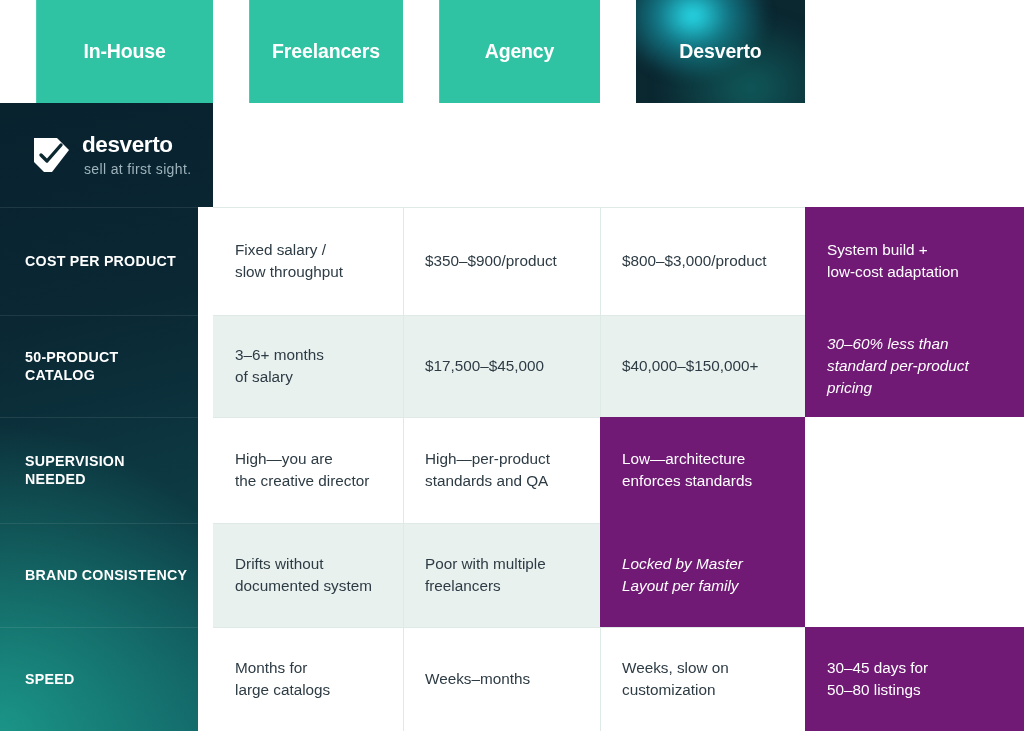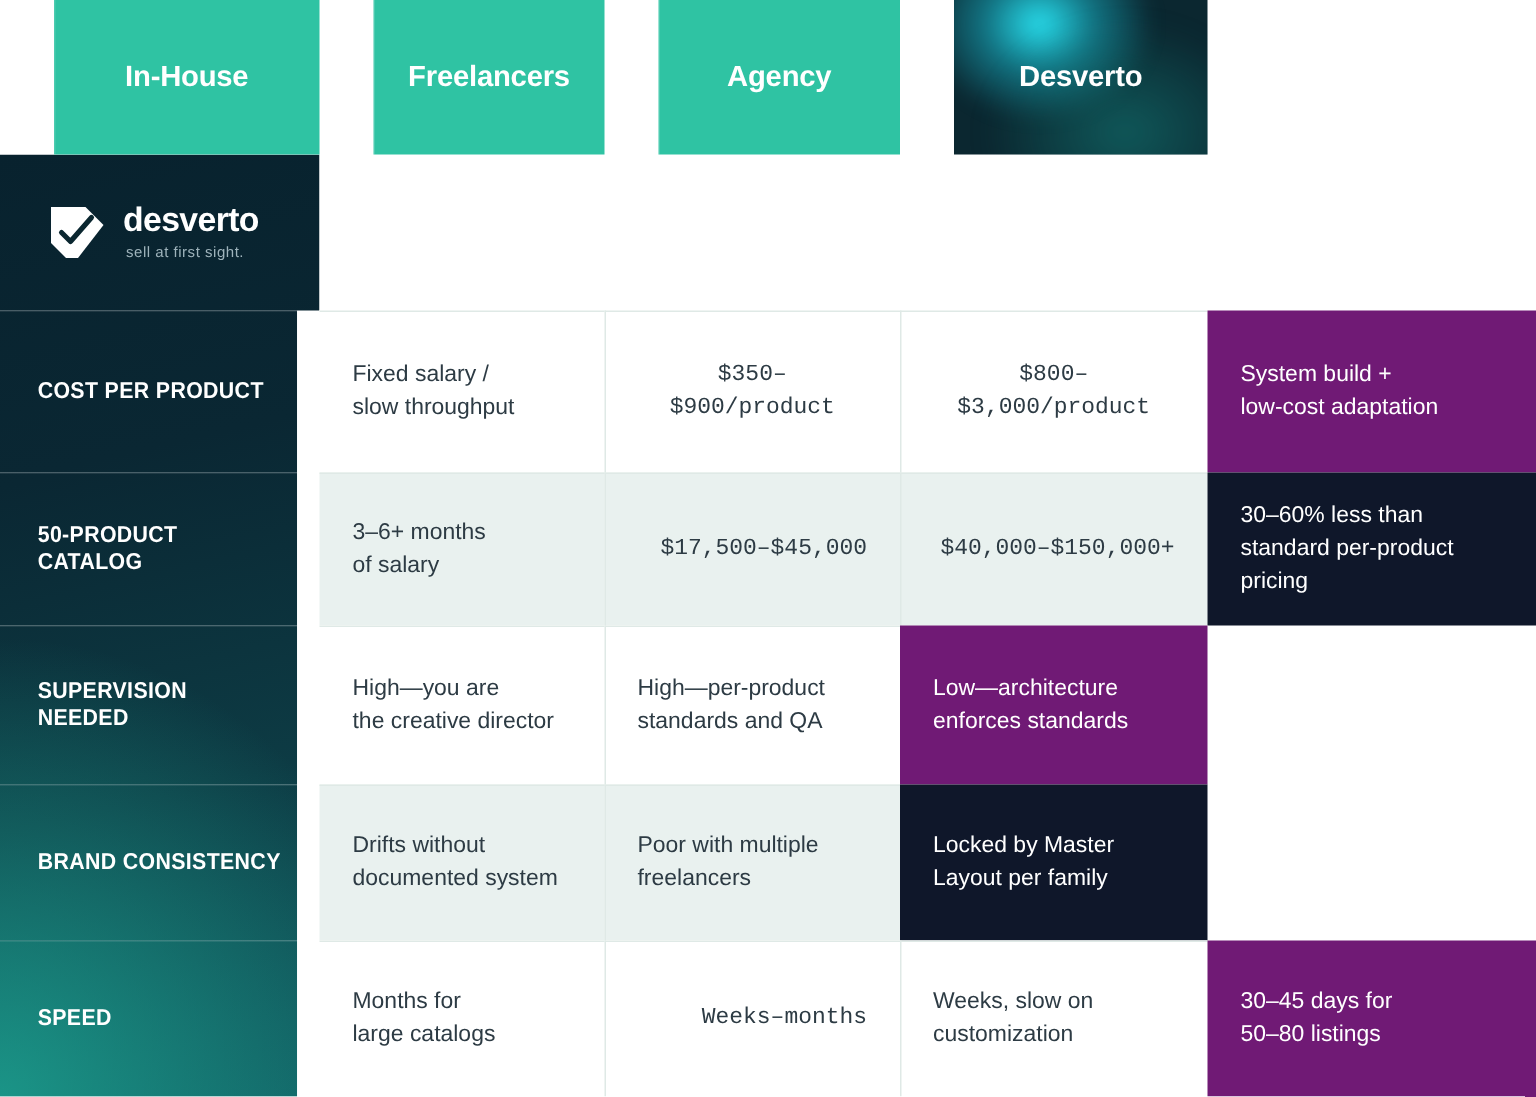--- a/index.html
+++ b/index.html
@@ -49,21 +49,21 @@
   .logomark { width:41px; height:39px; flex:none; }
   .brandtext { display:flex; flex-direction:column; line-height:1; }
   .brandname {
     color:#ffffff;
     font-size:22.5px;
     font-weight:bold;
     letter-spacing:-0.4px;
   }
   .brandtag {
     color:#9eb3bb;
-    font-size:10px;
+    font-size:14px;
     letter-spacing:0.35px;
     margin-top:5px;
     margin-left:2px;
   }
 
   .rowlabel {
     position:relative;
     display:flex;
     align-items:center;
     padding-left:27px;
@@ -121,37 +121,37 @@
     display:flex;
     align-items:center;
     padding:0 22px;
     position:relative;
     font-size:15.3px;
     line-height:1.42;
     color:#2d3b44;
   }
   .cell.odd  { background:#ffffff; }
   .cell.even { background:#e9f1ef; }
-  .cell.center { justify-content:flex-end; text-align:center;font-family:Liberation Mono, monospace; }
+  .cell.center { justify-content:flex-start; text-align:center; }
   .cell .vsep {
     position:absolute; left:0; top:0; bottom:0; width:1px;
     background:#dfe9e6;
   }
   .cell .hsep {
     position:absolute; left:0; right:0; top:0; height:1px;
     background:#dfe9e6;
   }
 
   .cell.dv {
     color:#ffffff;
     padding-left:22px;
     padding-right:16px;
   }
   .cell.dv.odd  { background:#701a75; }
-  .cell.dv.even { background:#0f172a; }
+  .cell.dv.even { background:#701a75;font-style:italic; }
 </style>
 </head>
 <body>
 
 <div class="table">
 
   <div class="labelcol r1 brandcell">
     <div class="label-bg"></div>
     <div class="brand">
       <span class="logomark">

